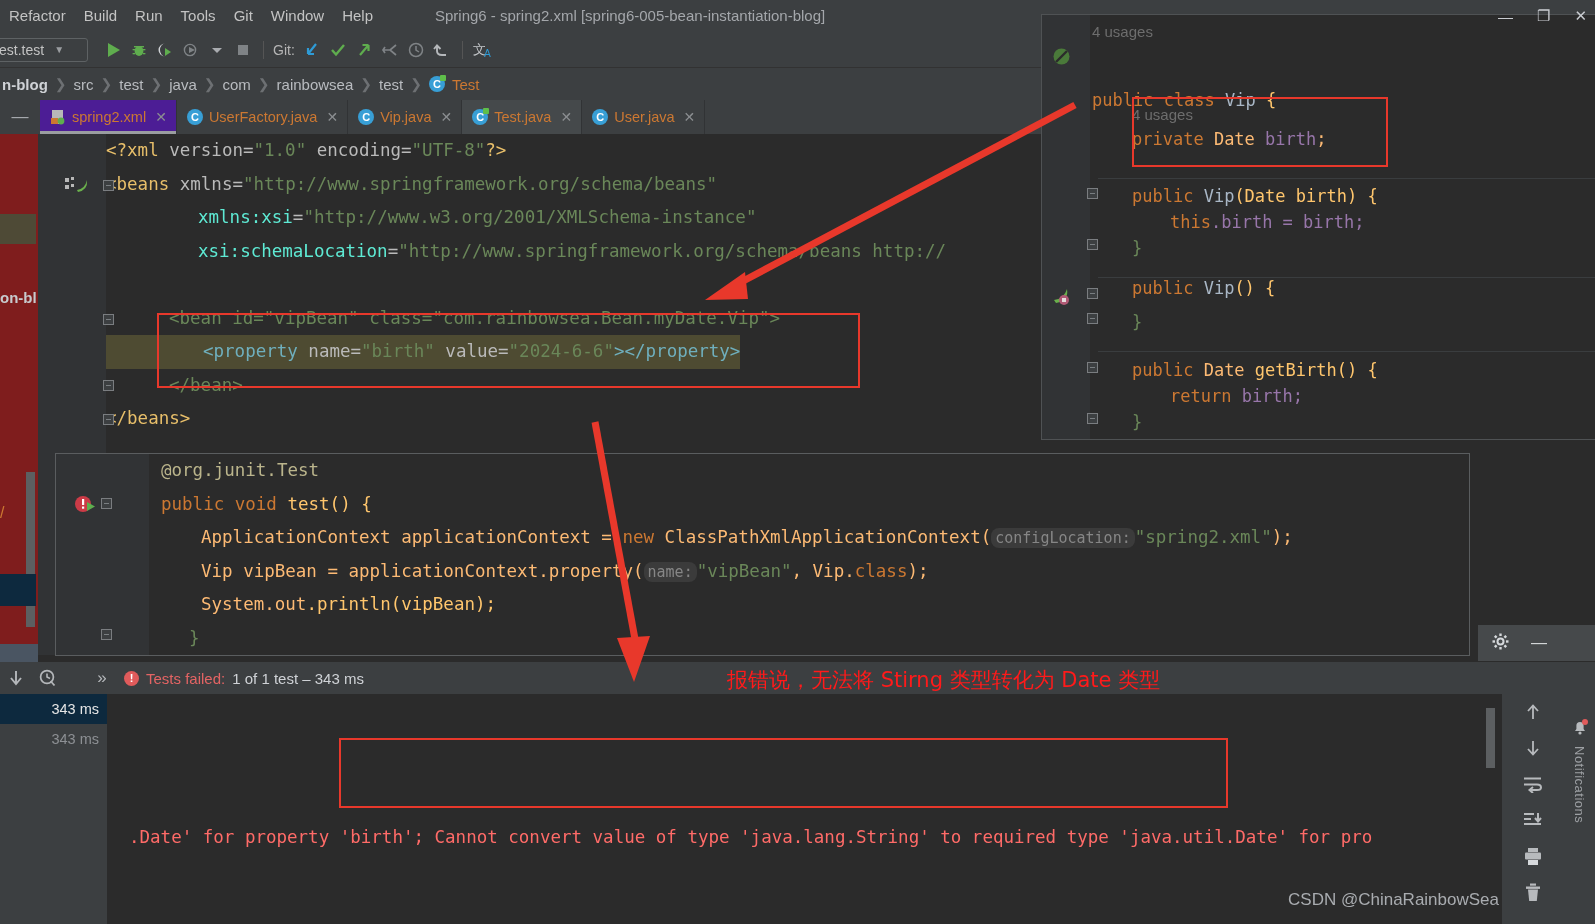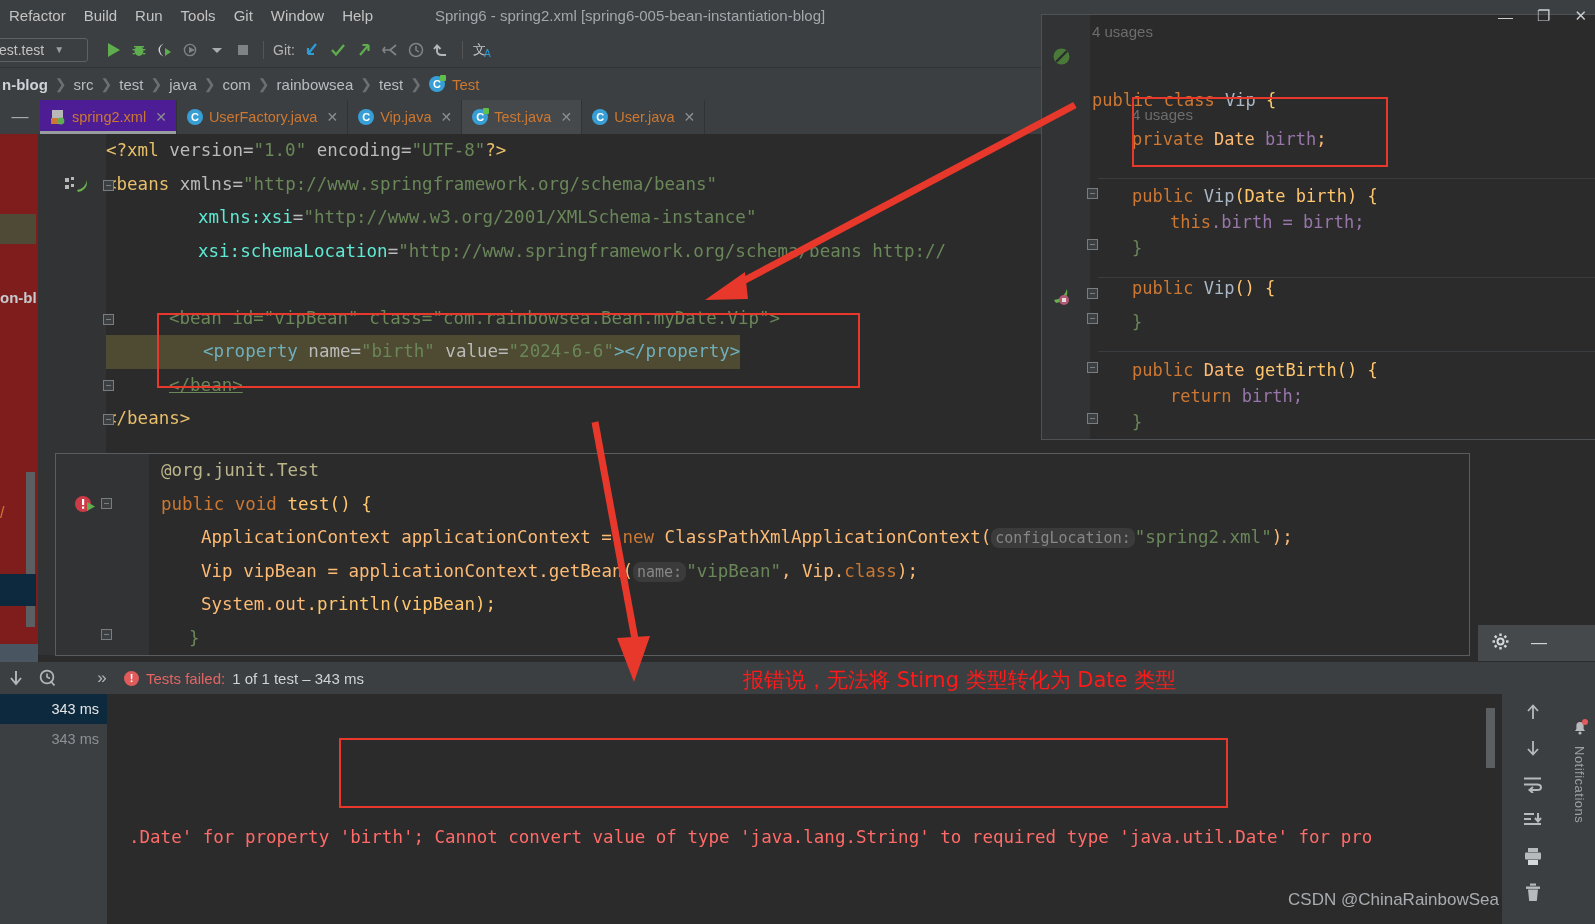--- a/index.html
+++ b/index.html
@@ -370,21 +370,21 @@
     <div class="cl" style="top:33.5px;"><span class="kw">&lt;beans </span><span class="attr">xmlns=</span><span class="str">"http://www.springframework.org/schema/beans"</span></div>
 
     <div class="cl" style="top:67px;padding-left:92px;"><span class="ns">xmlns:xsi</span><span class="attr">=</span><span class="str">"http://www.w3.org/2001/XMLSchema-instance"</span></div>
 
     <div class="cl" style="top:100.5px;padding-left:92px;"><span class="ns">xsi:schemaLocation</span><span class="attr">=</span><span class="str">"http://www.springframework.org/schema/beans http://</span></div>
 
     <div class="cl" style="top:167.5px;padding-left:63px;color:#6a8759;"><span>&lt;bean id="vipBean" class="com.rainbowsea.Bean.myDate.Vip"&gt;</span></div>
 
     <div class="cl" style="top:201px;padding-left:97px;background:#4e4b32;"><span class="tagb">&lt;property </span><span class="attr">name=</span><span class="str">"birth"</span><span class="attr"> value=</span><span class="str">"2024-6-6"</span><span class="tagb">&gt;</span><span class="tagb">&lt;/property&gt;</span></div>
 
-    <div class="cl" style="top:234.5px;padding-left:63px;color:#6a8759;text-decoration:underline;"><span>&lt;/bean&gt;</span></div>
+    <div class="cl" style="top:234.5px;padding-left:63px;color:#6a8759;"><span>&lt;/bean&gt;</span></div>
 
     <div class="cl" style="top:268px;color:#e8bf6a;"><span>&lt;/beans&gt;</span></div>
   </div>
 
   <div class="foldm" style="left:103px;top:46px;">–</div>
   <div class="foldm" style="left:103px;top:180px;">–</div>
   <div class="foldm" style="left:103px;top:246px;">–</div>
   <div class="foldm" style="left:103px;top:280px;">–</div>
 
   <div class="redbox" style="left:157px; top:179px; width:703px; height:75px;"></div>
@@ -452,21 +452,21 @@
   </div>
   <div class="foldm" style="left:45px;top:44px;">–</div>
   <div class="foldm" style="left:45px;top:175px;">–</div>
 
   <div class="tline mono" style="top:0px;"><span style="color:#bbb58c;">@org.junit.Test</span></div>
 
   <div class="tline mono" style="top:33.5px;"><span class="jkw">public void </span><span class="jname">test</span><span class="jname">() {</span></div>
 
   <div class="tline mono" style="top:67px;left:145px;"><span class="jtype">ApplicationContext </span><span class="jtype">applicationContext = </span><span class="jkw">new </span><span class="jtype">ClassPathXmlApplicationContext(</span><span class="phint">configLocation:</span><span class="str">"spring2.xml"</span><span class="jtype">);</span></div>
 
-  <div class="tline mono" style="top:100.5px;left:145px;"><span class="jtype">Vip </span><span class="jtype">vipBean = applicationContext.</span><span class="jtype">getBean(</span><span class="phint">name:</span><span class="str">"vipBean"</span><span class="jtype">, Vip.</span><span class="jkw">class</span><span class="jtype">);</span></div>
+  <div class="tline mono" style="top:100.5px;left:145px;"><span class="jtype">Vip </span><span class="jtype">vipBean = applicationContext.</span><span class="jtype">property(</span><span class="phint">name:</span><span class="str">"vipBean"</span><span class="jtype">, Vip.</span><span class="jkw">class</span><span class="jtype">);</span></div>
 
   <div class="tline mono" style="top:134px;left:145px;"><span class="jtype">System.</span><span style="color:#fdba74;">out</span><span class="jname">.println(vipBean);</span></div>
 
   <div class="tline mono" style="top:167.5px;left:133px;color:#6a8759;">}</div>
 </div>
 
 <svg style="position:absolute;left:0;top:0;width:1595px;height:924px;pointer-events:none;z-index:50;">
   <line x1="1075" y1="105" x2="730" y2="288" stroke="#e8382b" stroke-width="7"></line>
   <polygon points="705,300 745,272 748,299" fill="#e8382b"></polygon>
   <line x1="595" y1="422" x2="637" y2="650" stroke="#e8382b" stroke-width="7"></line>
@@ -487,21 +487,21 @@
       </svg>
   </div>
   <div class="ic" style="margin-left:22px;">»</div>
   <div id="teststatus" style="margin-left:6px;">
     <span class="err-circle">!</span>
     <span class="fail-red">Tests failed:</span>
     <span>1 of 1 test – 343 ms</span>
   </div>
 </div>
 
-<div class="cn-annot" style="left:727px;top:666px;margin-left:16px;">报错说，无法将 Stirng 类型转化为 Date 类型</div>
+<div class="cn-annot" style="left:727px;top:666px;">报错说，无法将 Stirng 类型转化为 Date 类型</div>
 
 <div id="testtree">
   <div class="ttrow sel">343 ms</div>
   <div class="ttrow dim">343 ms</div>
 </div>
 
 <div id="console" class="mono">
   <div class="conline" style="top:133px;left:22px;">.Date' for property 'birth'; Cannot convert value of type 'java.lang.String' to required type 'java.util.Date' for pro</div>
   <div class="redbox" style="left:232px;top:44px;width:889px;height:70px;"></div>
   <div id="consolescroll">

